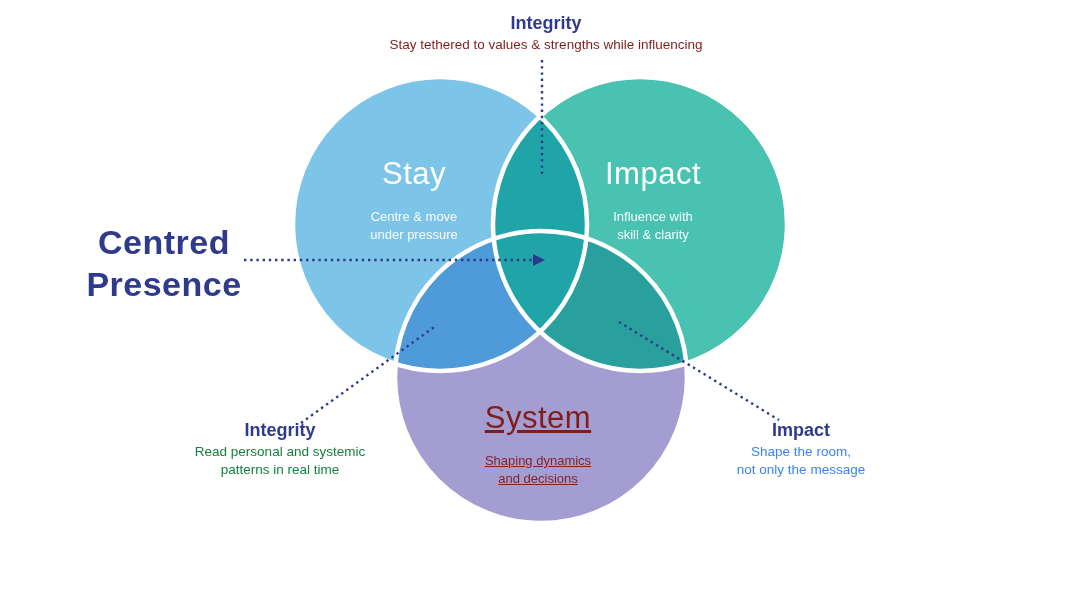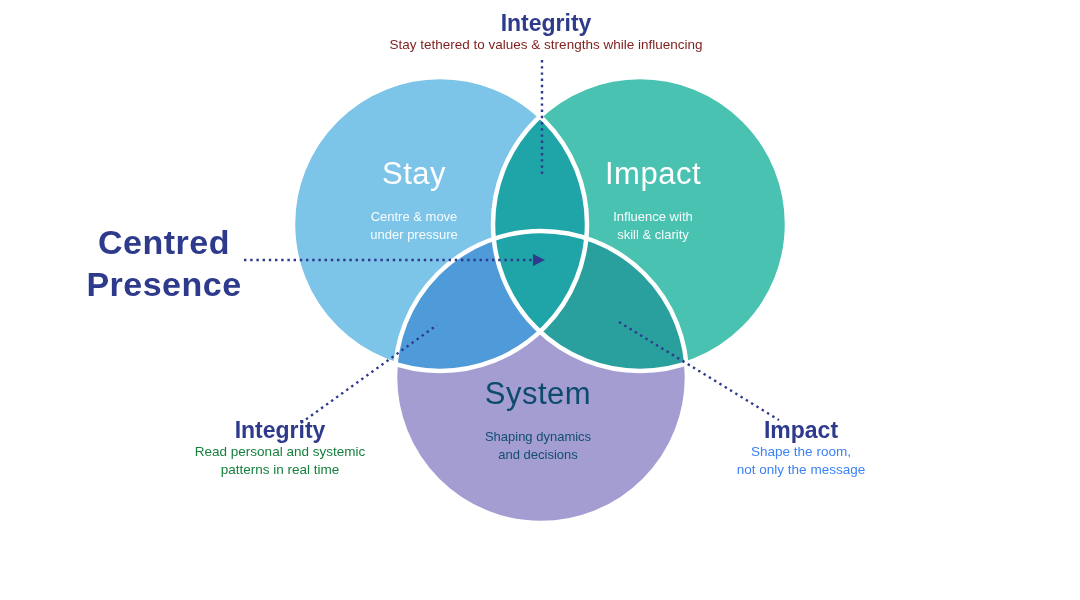--- a/index.html
+++ b/index.html
@@ -30,21 +30,21 @@
     line-height: 36px;
   }
   .circle-group .sub-label {
     margin-top: 16px;
     font-size: 13px;
     line-height: 17.5px;
     opacity: 0.96;
   }
 
   .callout .callout-title {
-    font-size: 23px;
+    font-size: 18px;
     font-weight: 700;
     line-height: 20px;
     white-space: nowrap;
   }
   .callout .callout-desc {
     margin-top: 3px;
     font-size: 13.5px;
     line-height: 18px;
     white-space: nowrap;
   }
@@ -119,21 +119,21 @@
   </div>
 
   <div class="overlay circle-group" style="left: 653px; top: 156px; color: rgb(255, 255, 255);">
     <div class="big-label">Impact</div>
     <div class="sub-label">
       <div>Influence with</div>
       <div>skill &amp; clarity</div>
     </div>
   </div>
 
-  <div class="overlay circle-group" style="left: 538px; top: 376px; color: #0c4a6e;">
+  <div class="overlay circle-group" style="left: 538px; top: 400px; color: #7f1d1d; text-decoration: underline;">
     <div class="big-label">System</div>
     <div class="sub-label">
       <div>Shaping dynamics</div>
       <div>and decisions</div>
     </div>
   </div>
 
   <div class="overlay callout" style="left:546px; top:13px;">
     <div class="callout-title" style="color: rgb(46, 58, 140);">Integrity</div>
     <div class="callout-desc" style="color: #7f1d1d;">Stay tethered to values &amp; strengths while influencing</div>

